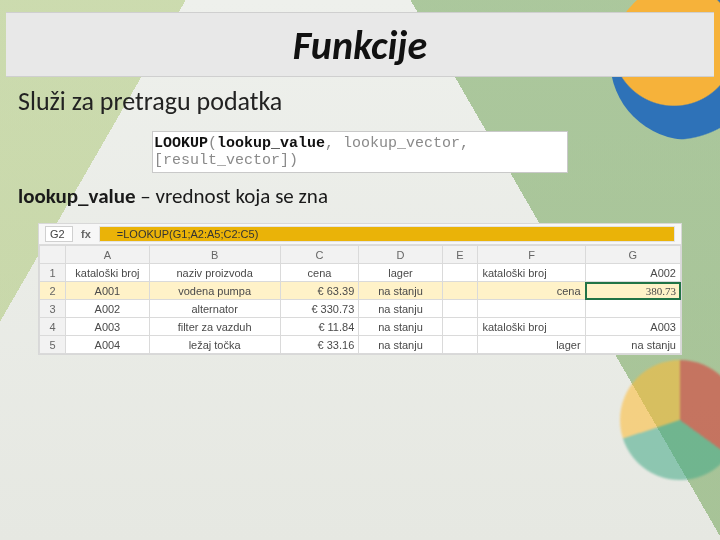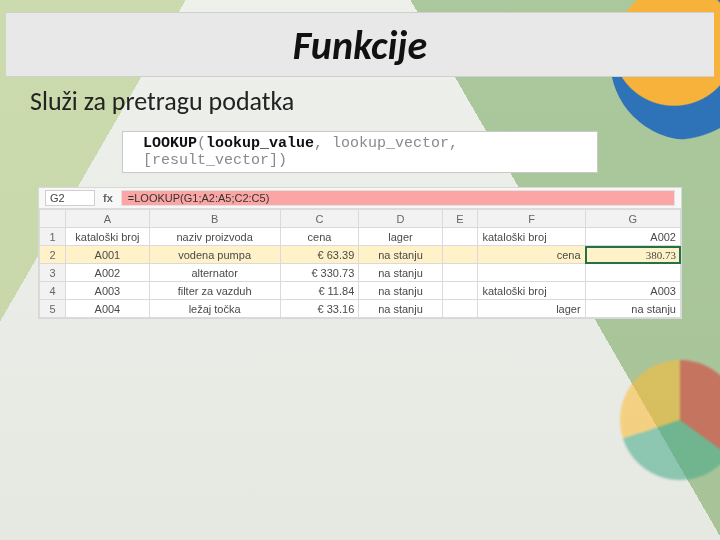--- a/index.html
+++ b/index.html
@@ -27,50 +27,50 @@
     text-align: center;
     padding: 8px 0 6px 0;
   }
   .title-band h1 { font-size: 40px; font-weight: 700; color:#111;font-style:italic; }
   .content {
     margin: 6px 18px 0 18px;
     background: rgba(255,255,255,0.0);
   }
   .line1 { font-size: 26px; color:#222; padding-left: 70px; }
   .line1 .u { text-decoration: underline; }
-  .line2 { font-size: 26px; color:#222; margin-top: 2px; margin-left: 12px; }
+  .line2 { font-size: 26px; color:#222; margin-top: 2px; }
   .syntax-box {
     margin: 14px auto 10px auto;
-    width: 476px;
+    width: 416px;
     border: 1px solid #c9c9c9;
     background: #fff;
-    padding: 3px 20px;
+    padding: 3px 1px;
     font-family: Consolas, "Courier New", monospace;
     font-size: 15px;
     color: #8a8a8a;
   }
   .syntax-box .fn { color:#111; font-weight:700; }
   .syntax-box .arg1 { color:#111; font-weight:700; }
   .params p { font-size: 21px; color:#1a1a1a; margin: 2px 0; }
   .params .b { font-weight:700; }
   .sheet-wrap {
     margin: 14px 20px 0 20px;
     background:#fff;
     border:1px solid #d8d8d8;
     font-family: "Segoe UI", Arial, sans-serif;
   }
   .fbar {
     display:flex; align-items:center; gap:8px;
     border-bottom:1px solid #dcdcdc;
     padding:2px 6px; font-size:11px; color:#555;
     background:#f7f7f7;
   }
-  .fbar .cellref { width:50px; border:1px solid #d0d0d0; background:#fff; padding:1px 4px; color:#444;}
+  .fbar .cellref { width:28px; border:1px solid #d0d0d0; background:#fff; padding:1px 4px; color:#444;}
   .fbar .fx { font-weight:700; color:#666; }
-  .fbar .formula { flex:1; border:1px solid #e2e2e2; background:#fca5a5; padding:1px 6px; color:#333; white-space:nowrap; overflow:hidden;}
+  .fbar .formula { flex:1; border:1px solid #e2e2e2; background:#eab308; padding:1px 17px; color:#333; white-space:nowrap; overflow:hidden;}
   table.sheet { border-collapse: collapse; width:100%; font-size:11px; color:#4a4a4a; table-layout:fixed;}
   table.sheet th, table.sheet td { border:1px solid #dadada; padding:2px 4px; height:18px; overflow:hidden; white-space:nowrap;}
   table.sheet th { background:#f2f2f2; font-weight:400; color:#666; text-align:center; }
   table.sheet th.rowhdr { width:22px; background:#f2f2f2; }
   table.sheet td { background:#fff; }
   table.sheet tr.hl td, table.sheet tr.hl th.rowhdr { background:#fff2c8; }
   table.sheet td.ra { text-align:right; }
   table.sheet td.ca { text-align:center; }
   .colA{width:70px}.colB{width:110px}.colC{width:66px}.colD{width:70px}.colE{width:30px}.colF{width:90px}.colG{width:80px}
   .selcell { outline:2px solid #217346; outline-offset:-2px;font-family:Liberation Serif, serif; }
@@ -87,20 +87,23 @@
   </div>
 
   <div class="content">
     <p class="line2">Služi za pretragu podatka</p>
 
     <div class="syntax-box">
       <span class="fn">LOOKUP</span><span>(</span><span class="arg1">lookup_value</span><span>, lookup_vector, [result_vector])</span>
     </div>
 
     <div class="params">
+      <p>
+        <span class="b">lookup_value</span><span> – vrednost koja se zna</span>
+      </p>
     </div>
 
     <div class="sheet-wrap">
       <div class="fbar">
         <span class="cellref">G2</span>
         <span class="fx">fx</span>
         <span class="formula">=LOOKUP(G1;A2:A5;C2:C5)</span>
       </div>
       <table class="sheet">
         <colgroup>

